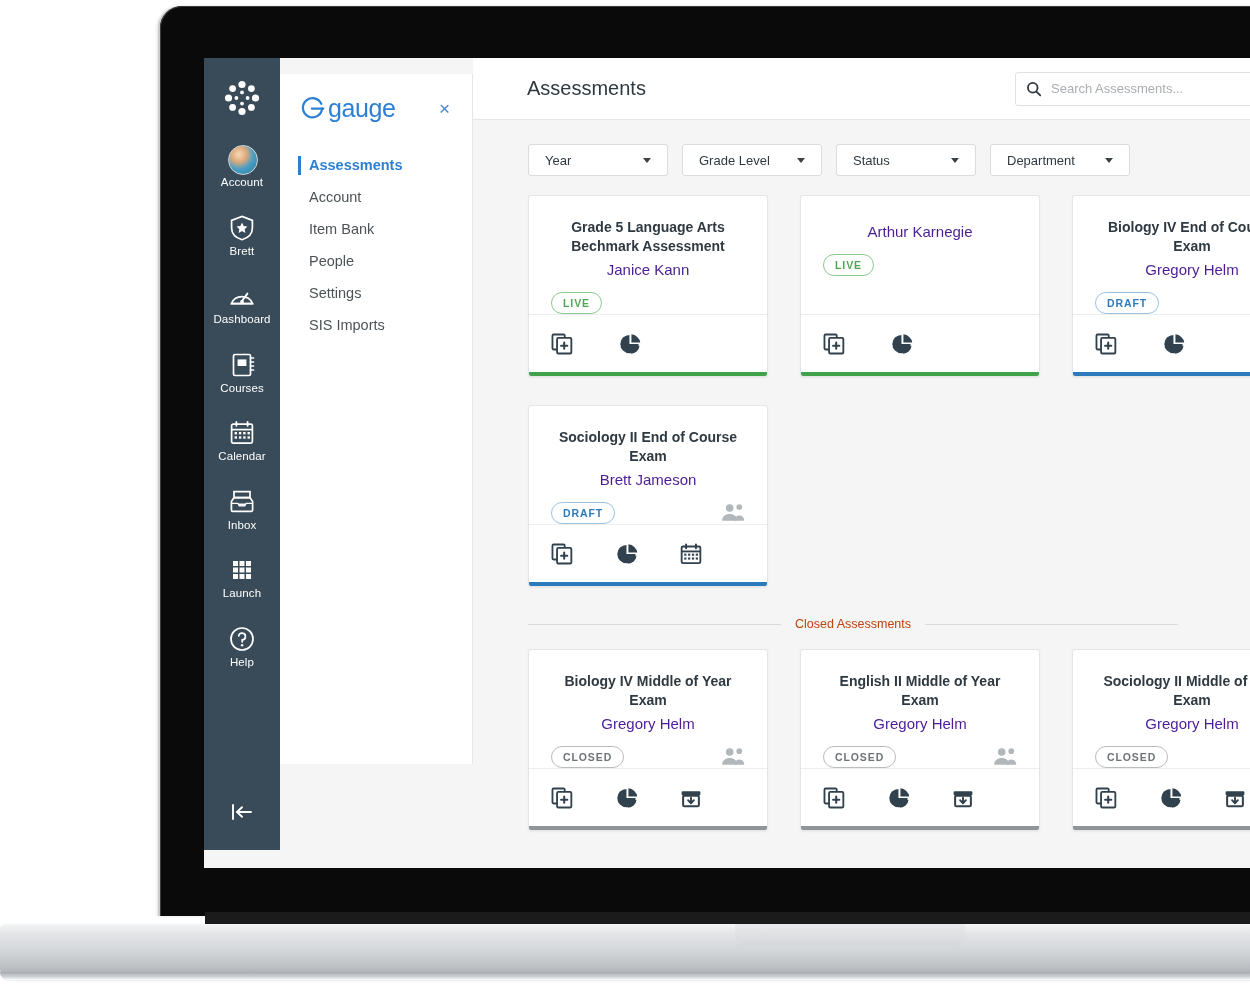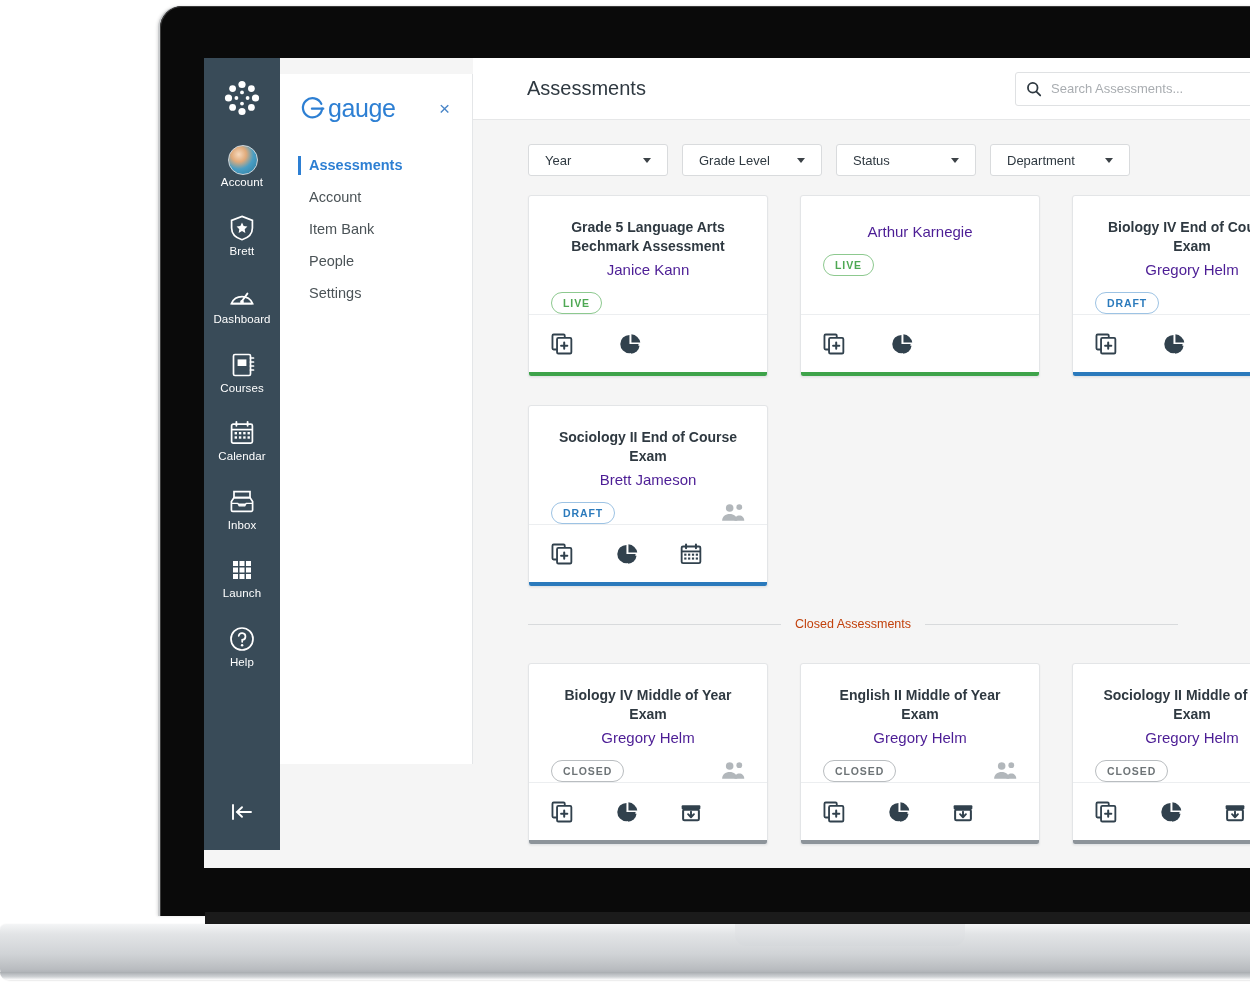--- a/index.html
+++ b/index.html
@@ -373,20 +373,23 @@
       </div>
       <div class="gauge-menu-item">
         <span>Item Bank</span>
       </div>
       <div class="gauge-menu-item">
         <span>People</span>
       </div>
       <div class="gauge-menu-item">
         <span>Settings</span>
       </div>
+      <div class="gauge-menu-item">
+        <span>SIS Imports</span>
+      </div>
     </div>
   </div>
 
   <div id="content">
 
     <div id="content-header">
       <div id="page-title">Assessments</div>
       <div id="search-box">
         <span>
           <svg viewBox="0 0 18 18" width="16" height="16" fill="none" stroke="#2f3941" stroke-width="2">
@@ -553,21 +556,21 @@
      <div class="card-accent blue"></div>
         </div>
       </div>
 
     <div id="closed-divider">
       <span class="rule"></span>
       <span class="dv-label">Closed Assessments</span>
       <span class="rule"></span>
     </div>
 
-    <div class="card-grid" id="row-closed" style="margin-top:32px">
+    <div class="card-grid" id="row-closed" style="margin-top:18px">
         <div class="card">
           <div class="card-body">
        <div class="card-title">Biology IV Middle of Year Exam</div>
        <div class="card-author">Gregory Helm</div>
        <div class="card-meta-row">
          <span class="badge closed">CLOSED</span>
          <span>
                 <svg viewBox="0 0 26 20" width="24" height="19" fill="#b2b7bb">
       <circle cx="9.4" cy="5.1" r="4.1"></circle>
       <path d="M1.2 19 c0-4.6 3.7-7.3 8.2-7.3 s8.2 2.7 8.2 7.3 Z"></path>

